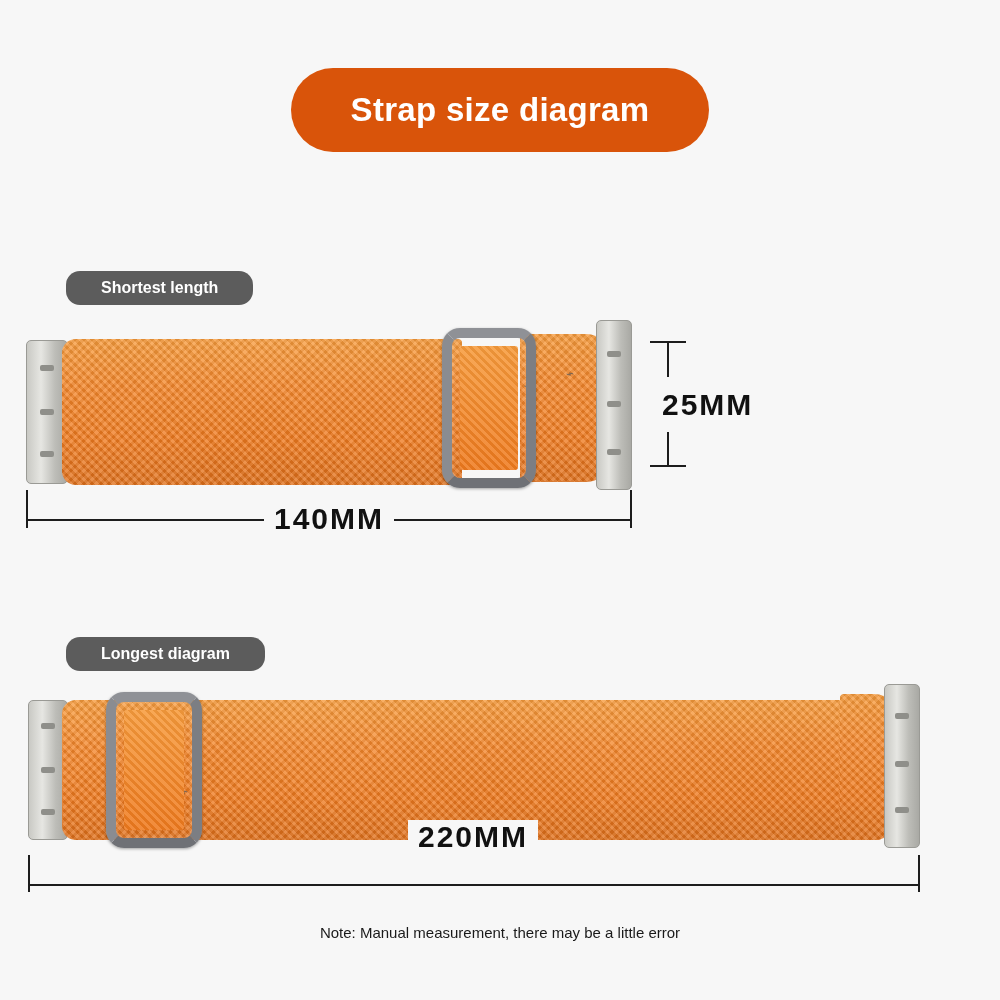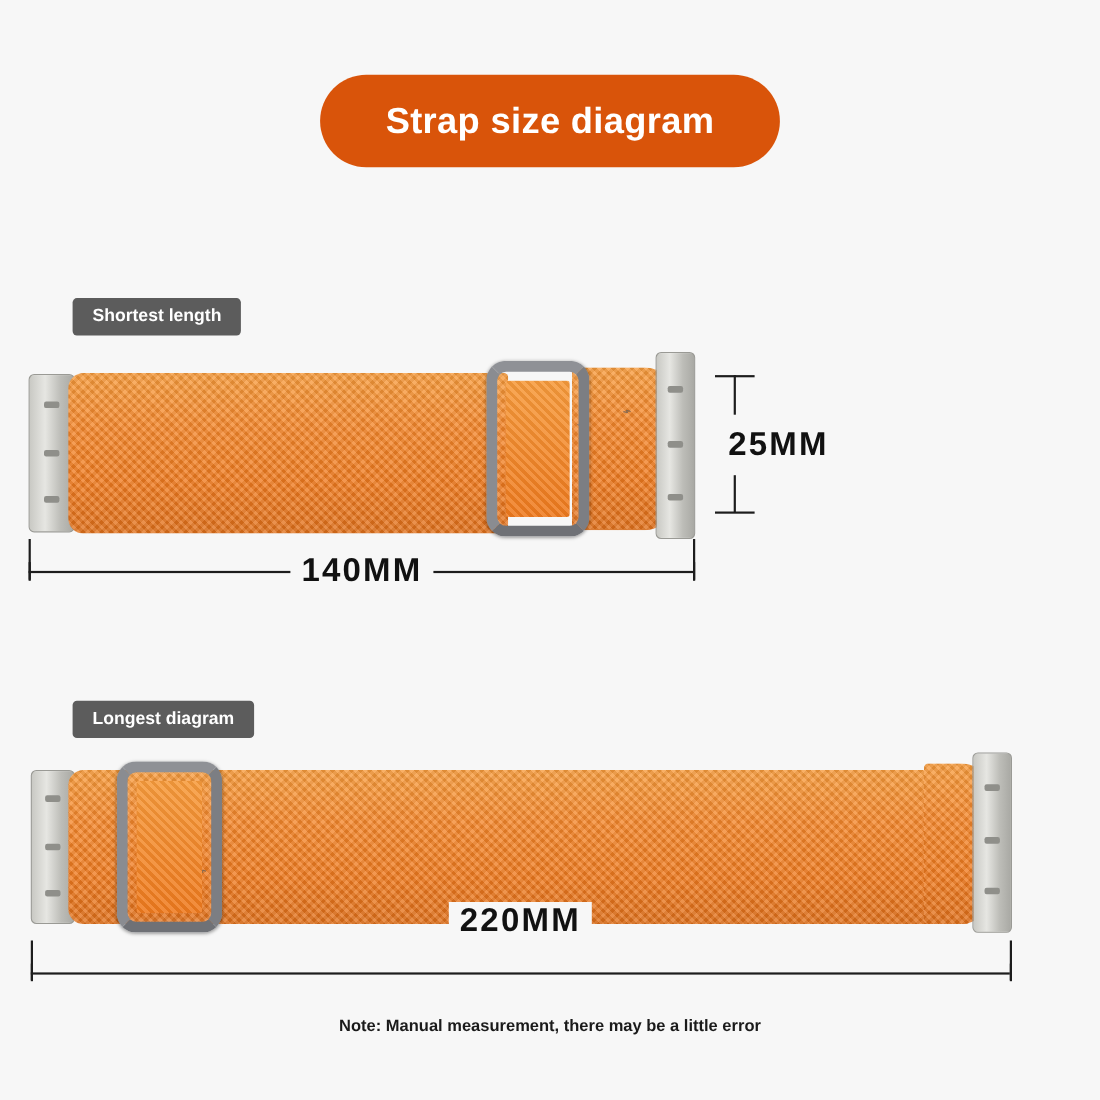--- a/index.html
+++ b/index.html
@@ -35,24 +35,24 @@
     font-size: 33px;
     font-weight: bold;
     letter-spacing: 0.3px;
   }
 
   
   .tag {
     position: absolute;
     background: #5c5c5c;
     color: #ffffff;
-    border-radius: 4px;
+    border-radius: 14px;
     font-size: 16px;
     font-weight: bold;
-    padding: 8px 18px;
+    padding: 8px 35px;
     white-space: nowrap;
     box-sizing: border-box;
   }
   .tag.shortest { left: 66px; top: 271px; }
   .tag.longest  { left: 66px; top: 637px; }
 
   
   .lug {
     position: absolute;
     background: linear-gradient(to right, #c9c9c4 0%, #e6e6e2 35%, #bdbdb8 70%, #a9a9a4 100%);
@@ -142,21 +142,21 @@
   }
 
   
   .footnote {
     position: absolute;
     left: 0;
     right: 0;
     top: 924px;
     text-align: center;
     font-size: 15px;
-    font-weight: bold;
+    font-weight: normal;
     color: #1a1a1a;
   }
 </style>
 </head>
 <body>
 
 <div class="title-pill">
   <span>Strap size diagram</span>
 </div>
 

